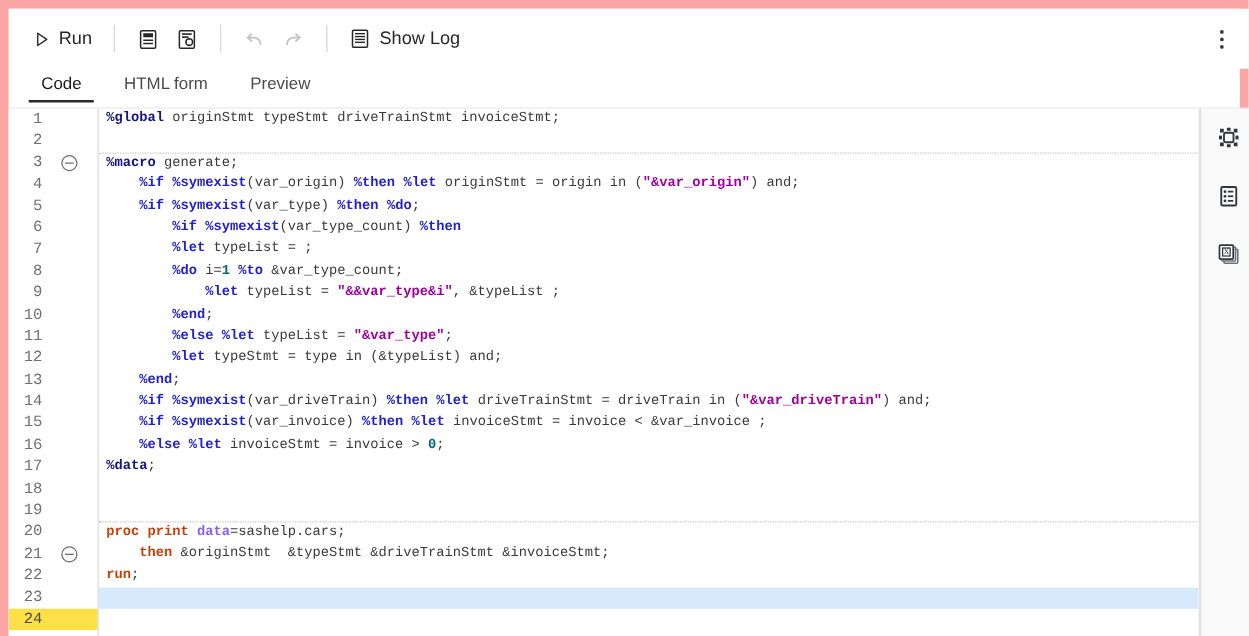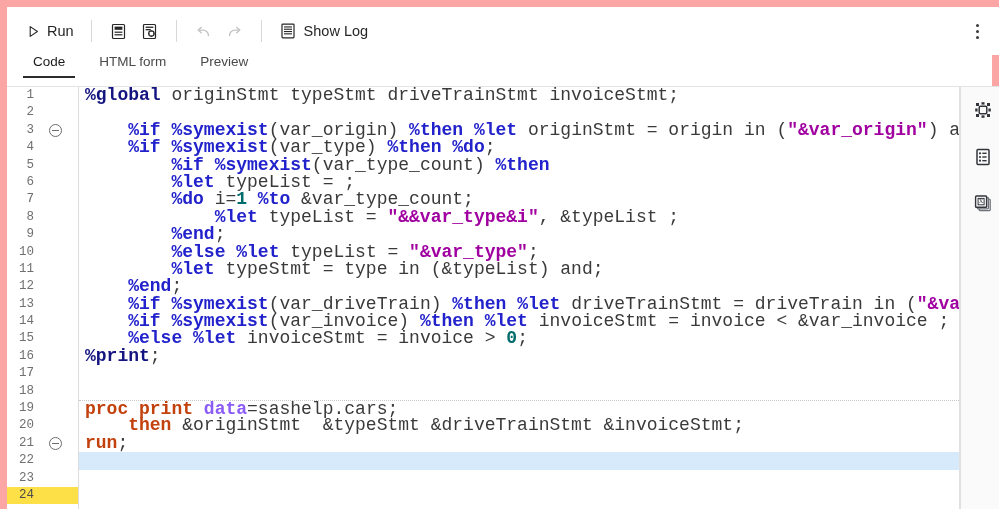--- a/index.html
+++ b/index.html
@@ -32,21 +32,21 @@
   .ico{display:inline-flex;align-items:center;justify-content:center;}
   .kebab{
     width:30px;height:30px;display:flex;flex-direction:column;
     align-items:center;justify-content:center;gap:3px;cursor:pointer;margin-right:12px;
   }
   .kebab i{display:block;width:3px;height:3px;border-radius:50%;background:#3a3a3a;}
 
   
   .tabs{
     position:absolute;left:0;top:48px;width:850px;height:32px;
-    display:flex;align-items:flex-start;box-sizing:border-box;
+    display:flex;align-items:center;box-sizing:border-box;
     padding-left:16px;background:#fff;
   }
   .tab{
     font-size:13.5px;color:#4a4a4a;padding:0 10px 7px 10px;margin-right:14px;
     cursor:pointer;border-bottom:2px solid transparent;line-height:1;
   }
   .tab.active{color:#1a1a1a;border-bottom:2px solid #2b2b2b;}
   .tabs-underline{
     position:absolute;left:0;top:79px;width:997px;height:1px;background:#e3e3e3;
   }
@@ -78,21 +78,21 @@
   .fold{
     position:absolute;left:42px;top:2px;width:13px;height:13px;
     border:1px solid #6d6d6d;border-radius:50%;box-sizing:border-box;cursor:pointer;
   }
   .fold:after{
     content:"";position:absolute;left:2px;top:5px;width:7px;height:1px;background:#6d6d6d;
   }
 
   .code{
     height:17.4px;line-height:17.4px;white-space:pre;
-    font-family:"Liberation Mono", monospace;font-size:18px;color:#3a3a3a;
+    font-family:"Liberation Mono", monospace;font-size:11px;color:#3a3a3a;
     padding-left:6px;
   }
   .hl-row{background:#d6eafb;}
   .hl-gutter{background:#fde047;}
   .hl-gutter .ln{color:#4a4a4a;}
 
   .sep-top{border-top:1px dotted #c8c8c8;}
 
   
   .kw   {color:#2222cc;font-weight:bold;}
@@ -291,20 +291,23 @@
           </div>
         </div>
       <div class="lines" id="lines">
           <div class="row">
             <div class="code"><span class="mac">%global</span><span class="pln"> originStmt typeStmt driveTrainStmt invoiceStmt;</span></div>
           </div>
           <div class="row">
             <div class="code">&nbsp;</div>
           </div>
           <div class="row">
+            <div class="code sep-top"><span class="mac">%macro</span><span class="pln"> generate;</span></div>
+          </div>
+          <div class="row">
             <div class="code"><span class="pln">    </span><span class="kw">%if</span><span class="pln"> </span><span class="kw">%symexist</span><span class="pln">(var_origin) </span><span class="kw">%then</span><span class="pln"> </span><span class="kw">%let</span><span class="pln"> originStmt = origin in (</span><span class="str">"&amp;var_origin"</span><span class="pln">) and;</span></div>
           </div>
           <div class="row">
             <div class="code"><span class="pln">    </span><span class="kw">%if</span><span class="pln"> </span><span class="kw">%symexist</span><span class="pln">(var_type) </span><span class="kw">%then</span><span class="pln"> </span><span class="kw">%do</span><span class="pln">;</span></div>
           </div>
           <div class="row">
             <div class="code"><span class="pln">        </span><span class="kw">%if</span><span class="pln"> </span><span class="kw">%symexist</span><span class="pln">(var_type_count) </span><span class="kw">%then</span></div>
           </div>
           <div class="row">
             <div class="code"><span class="pln">        </span><span class="kw">%let</span><span class="pln"> typeList = ;</span></div>
@@ -330,21 +333,21 @@
           <div class="row">
             <div class="code"><span class="pln">    </span><span class="kw">%if</span><span class="pln"> </span><span class="kw">%symexist</span><span class="pln">(var_driveTrain) </span><span class="kw">%then</span><span class="pln"> </span><span class="kw">%let</span><span class="pln"> driveTrainStmt = driveTrain in (</span><span class="str">"&amp;var_driveTrain"</span><span class="pln">) and;</span></div>
           </div>
           <div class="row">
             <div class="code"><span class="pln">    </span><span class="kw">%if</span><span class="pln"> </span><span class="kw">%symexist</span><span class="pln">(var_invoice) </span><span class="kw">%then</span><span class="pln"> </span><span class="kw">%let</span><span class="pln"> invoiceStmt = invoice &lt; &amp;var_invoice ;</span></div>
           </div>
           <div class="row">
             <div class="code"><span class="pln">    </span><span class="kw">%else</span><span class="pln"> </span><span class="kw">%let</span><span class="pln"> invoiceStmt = invoice &gt; </span><span class="num">0</span><span class="pln">;</span></div>
           </div>
           <div class="row">
-            <div class="code"><span class="mac">%print</span><span class="pln">;</span></div>
+            <div class="code"><span class="mac">%data</span><span class="pln">;</span></div>
           </div>
           <div class="row">
             <div class="code">&nbsp;</div>
           </div>
           <div class="row">
             <div class="code">&nbsp;</div>
           </div>
           <div class="row">
             <div class="code sep-top"><span class="proc">proc print</span><span class="pln"> </span><span class="opt">data</span><span class="pln">=sashelp.cars;</span></div>
           </div>

